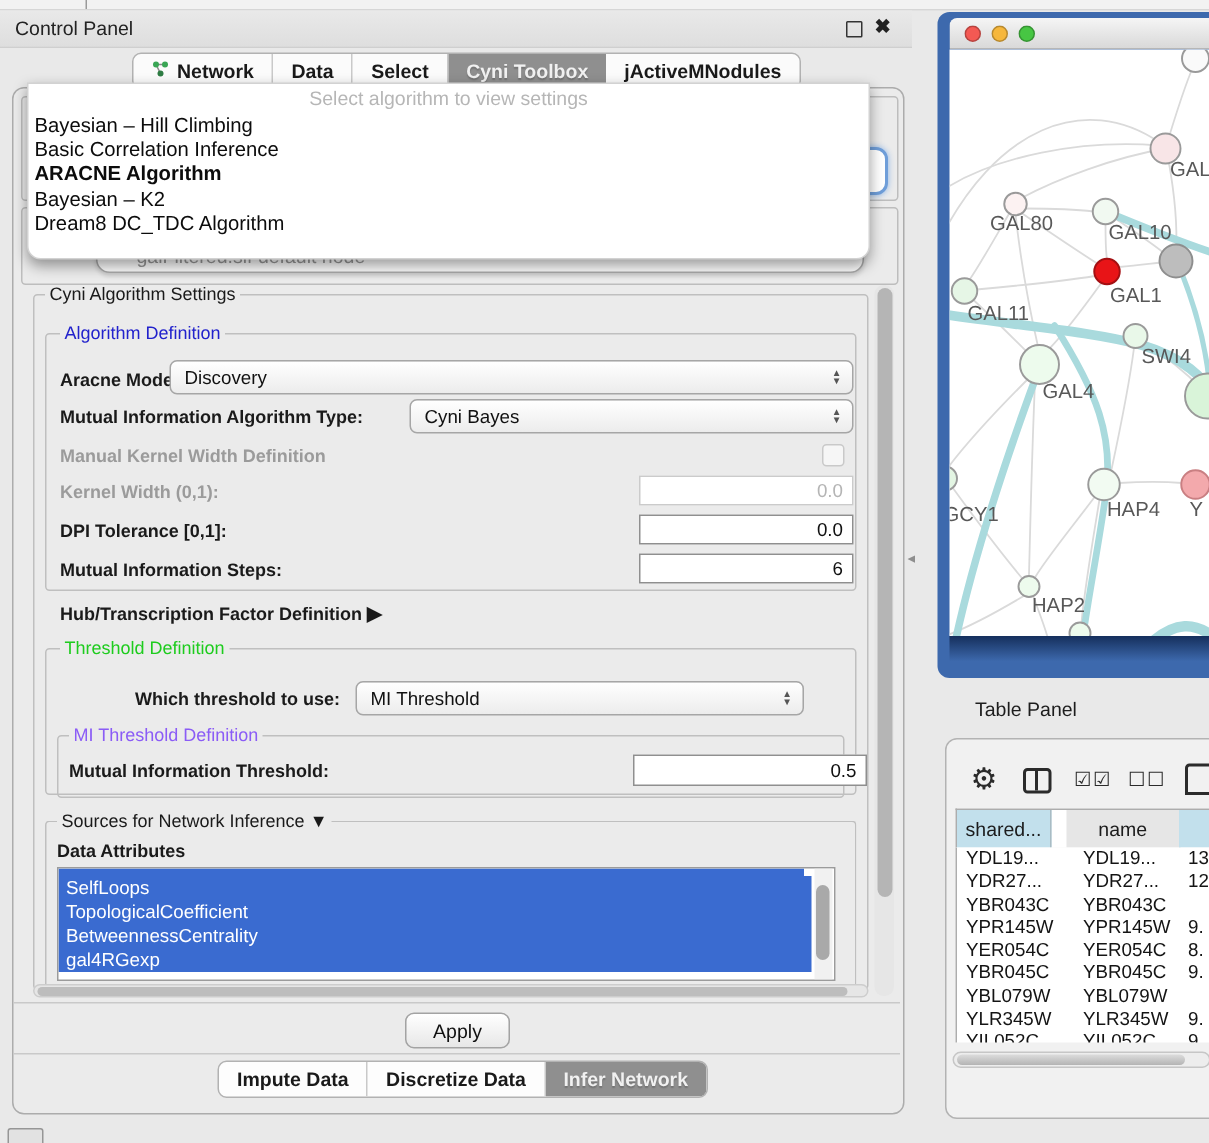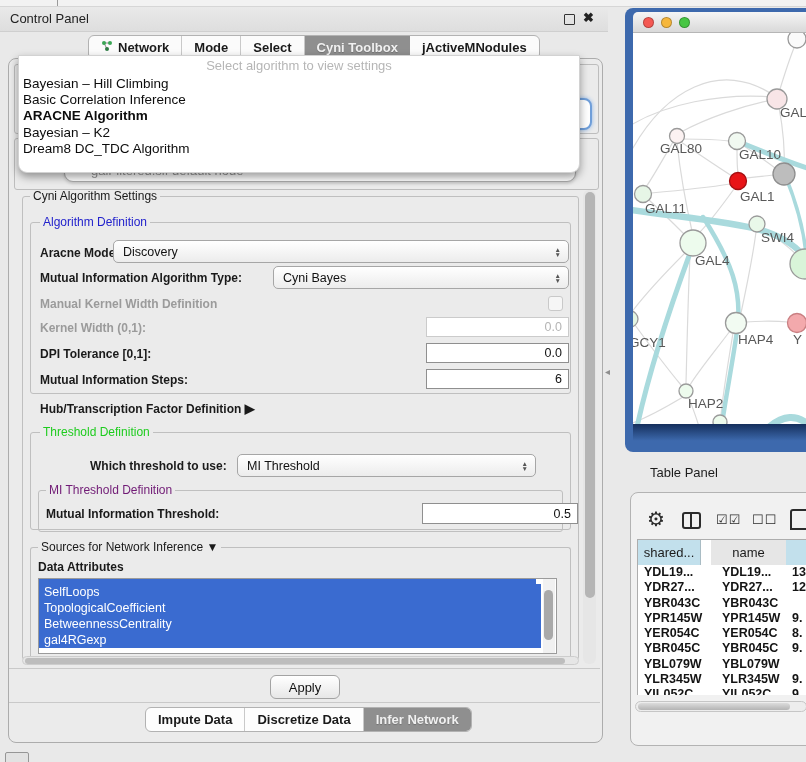--- a/index.html
+++ b/index.html
@@ -75,21 +75,21 @@
   #gear-i{left:16px;top:14px;font-size:20px;}
   #col-i{left:51px;top:19px;width:15px;height:13px;border:2px solid #2b2b2b;border-radius:3px;}
   #col-i:after{content:"";position:absolute;left:6px;top:0;width:2px;height:13px;background:#2b2b2b;}
   #chk-i{left:85px;top:19px;font-size:13px;letter-spacing:1px;}
   #unchk-i{left:121px;top:19px;font-size:13px;letter-spacing:1px;}
   #doc-i{left:159px;top:16px;width:20px;height:17px;border:2px solid #2b2b2b;border-radius:3px 0 0 0;}
   #ttable{position:absolute;left:6px;top:46px;width:170px;background:#fff;border:1px solid #adadad;border-bottom:none;}
   .hcell{position:absolute;top:0;height:25px;font-size:13px;color:#1c1c1c;display:flex;align-items:center;justify-content:center;border-right:1px solid #a9bcc4;box-sizing:border-box;}
   #trows{position:absolute;left:6px;top:72px;width:170px;height:130px;background:#fff;overflow:hidden;border-left:1px solid #adadad;}
   .trow{position:relative;height:15.3px;font-size:12.5px;color:#141414;white-space:nowrap;}
-  .trow span{position:absolute;top:0;line-height:15.3px;font-weight:bold;}
+  .trow span{position:absolute;top:0;line-height:15.3px;}
   #hscroll2{position:absolute;left:4px;top:208px;width:172px;height:11px;background:#ededed;border:1px solid #c6c6c6;border-radius:6px;box-sizing:border-box;}
   #hscroll2 .thumb{position:absolute;left:2px;top:1px;width:152px;height:7px;background:linear-gradient(#dcdcdc,#b4b4b4);border-radius:4px;}
   #bl-icon{left:5px;top:752px;width:22px;height:14px;border:1px solid #969696;background:#e2e2e2;border-radius:2px;}
   .hub-arrow{font-size:13px;}
 </style>
 </head>
 <body>
 
 <div id="app">
 
@@ -108,21 +108,21 @@
         <span class="nicon"><svg width="12" height="12">
             <line x1="3" y1="3" x2="9" y2="3" stroke="#888"></line>
             <line x1="3" y1="3" x2="6" y2="9" stroke="#888"></line>
             <circle cx="3" cy="3" r="2" fill="#3aa655"></circle>
             <circle cx="9" cy="3" r="2" fill="#3aa655"></circle>
             <circle cx="6" cy="9" r="2" fill="#2f7d44"></circle>
           </svg></span>
         <span>Network</span>
       </div>
       <div class="seg">
-        <span>Mode</span>
+        <span>Data</span>
       </div>
       <div class="seg">
         <span>Select</span>
       </div>
       <div class="seg sel">
         <span>Cyni Toolbox</span>
       </div>
       <div class="seg">
         <span>jActiveMNodules</span>
       </div>
@@ -204,21 +204,21 @@
   <span class="boldlbl" style="left:90px;top:459px;">Which threshold to use:</span>
   <div class="combo" style="left:237px;top:454px;width:299px;height:23px;">
     <span>MI Threshold</span>
     <span class="spin">
         <span>▲</span>
         <span>▼</span>
       </span>
   </div>
 
   <div class="groupbox" style="left:38px;top:490px;width:523px;height:40px;"></div>
-  <span class="grouplabel" style="left:46px;top:483px;color:#701a75;">MI Threshold Definition</span>
+  <span class="grouplabel" style="left:46px;top:483px;color:#8b5cf6;">MI Threshold Definition</span>
 
   <span class="boldlbl" style="left:46px;top:507px;">Mutual Information Threshold:</span>
   <div class="field" style="left:422px;top:503px;width:156px;height:21px;">
     <span>0.5</span>
   </div>
 
   <div class="groupbox" style="left:30px;top:547px;width:539px;height:111px;border-bottom:none;"></div>
   <span class="grouplabel" style="left:38px;top:540px;color:#1a1a1a;">
     <span>Sources for Network Inference</span>
     <span>▼</span>

